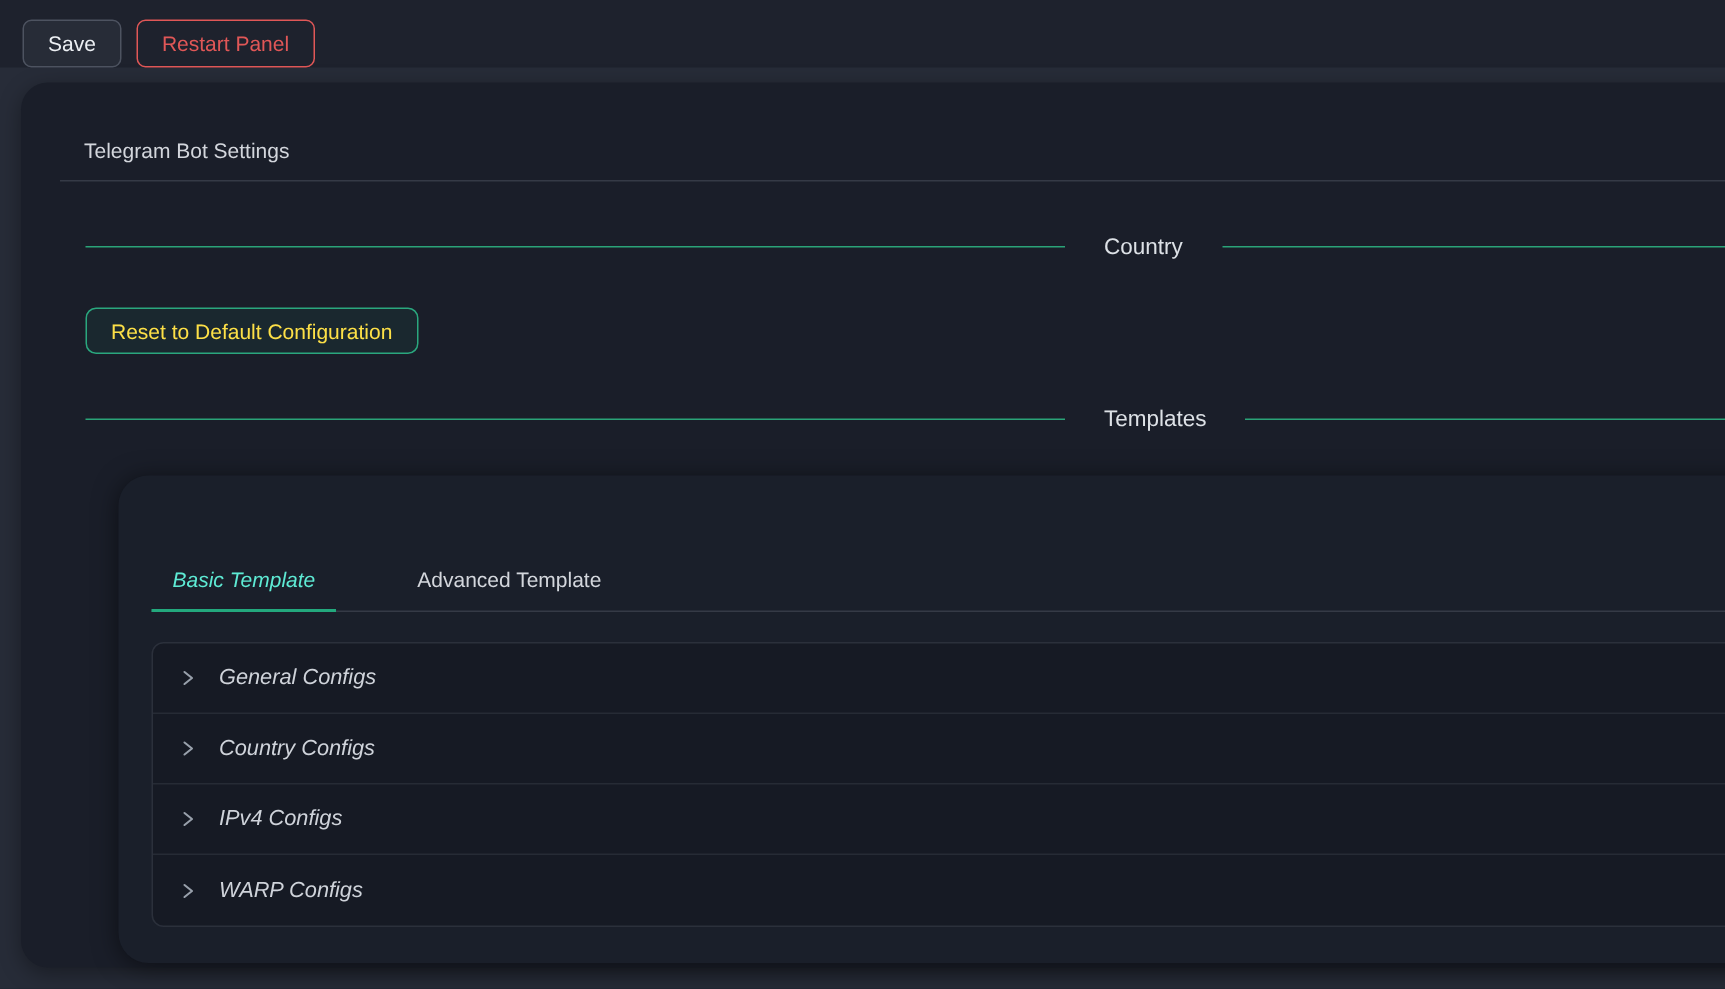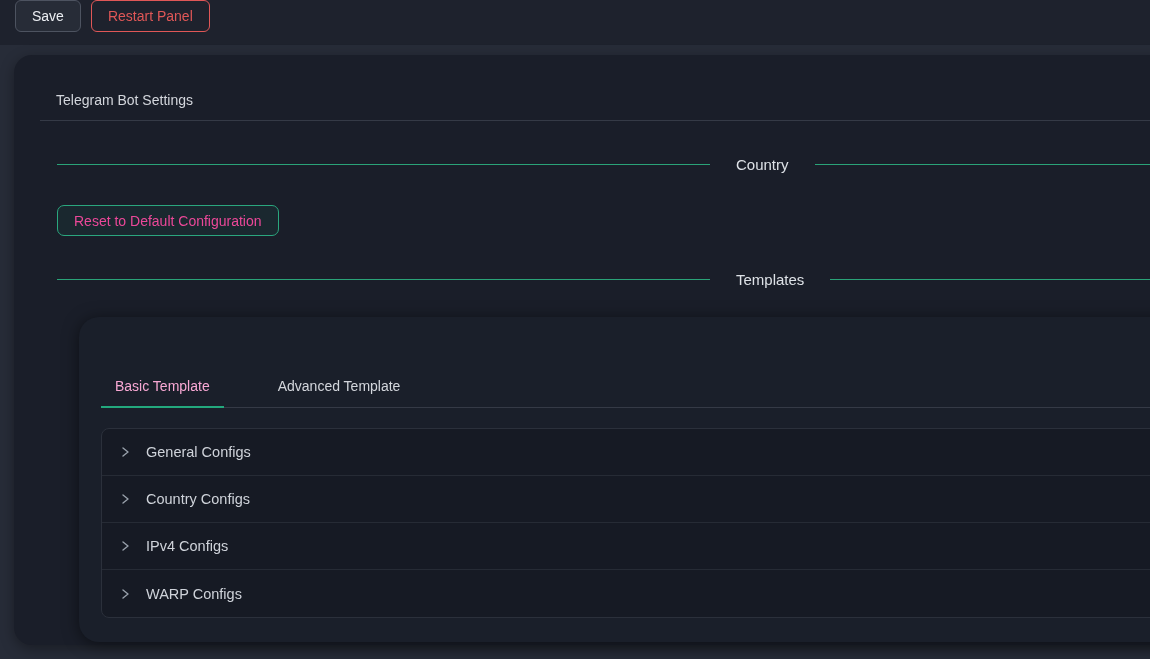--- a/index.html
+++ b/index.html
@@ -9,21 +9,21 @@
     background: #272c38;
     font-family: "Liberation Sans", "DejaVu Sans", sans-serif;
     -webkit-font-smoothing: antialiased;
   }
 
   
   .topbar {
     height: 45px;
     background: #1e222d;
     display: flex;
-    align-items: flex-start;
+    align-items: flex-end;
     padding-left: 15px;
     gap: 10px;
   }
   .btn {
     height: 32px;
     border-radius: 6px;
     font-size: 14px;
     padding: 0 16px;
     cursor: pointer;
     display: inline-flex;
@@ -98,21 +98,21 @@
     color: #dde1e6;
     white-space: nowrap;
   }
 
   .btn-reset {
     margin-top: 30px;
     height: 31px;
     border-radius: 7px;
     border: 1px solid #2aa77e;
     background: rgba(35, 168, 125, 0.08);
-    color: #ec4899;
+    color: #fde047;
     font-size: 14px;
     padding: 0 16px;
     cursor: pointer;
     font-family: inherit;
   }
 
   
   .inner-card {
     margin: 27px 0 0 22px;
     width: 1140px;
@@ -129,21 +129,21 @@
   }
   .template-tab {
     padding: 13px 14px;
     font-size: 14px;
     color: #d3d6dc;
     cursor: pointer;
     position: relative;
     margin-right: 40px;
     white-space: nowrap;
   }
-  .template-tab.active { color: #f9a8d4; }
+  .template-tab.active { color: #5eead4; font-style: italic; }
   .template-tab.active::after {
     content: "";
     position: absolute;
     left: 0; right: 0; bottom: -1px;
     height: 2px;
     background: #23a87d;
   }
 
   
   .collapse {
@@ -166,20 +166,21 @@
   .collapse-header .chevron {
     width: 12px; height: 12px;
     display: inline-flex;
     align-items: center;
     justify-content: center;
     margin-right: 15px;
   }
   .collapse-header .title {
     font-size: 14.5px;
     color: #cfd3da;
+    font-style: italic;
   }
 </style>
 </head>
 <body>
 
 <div class="topbar">
   <button class="btn btn-save">Save</button>
   <button class="btn btn-restart">Restart Panel</button>
 </div>
 

